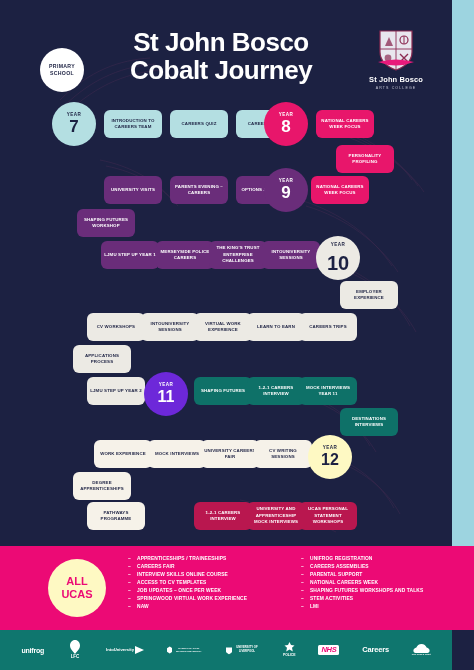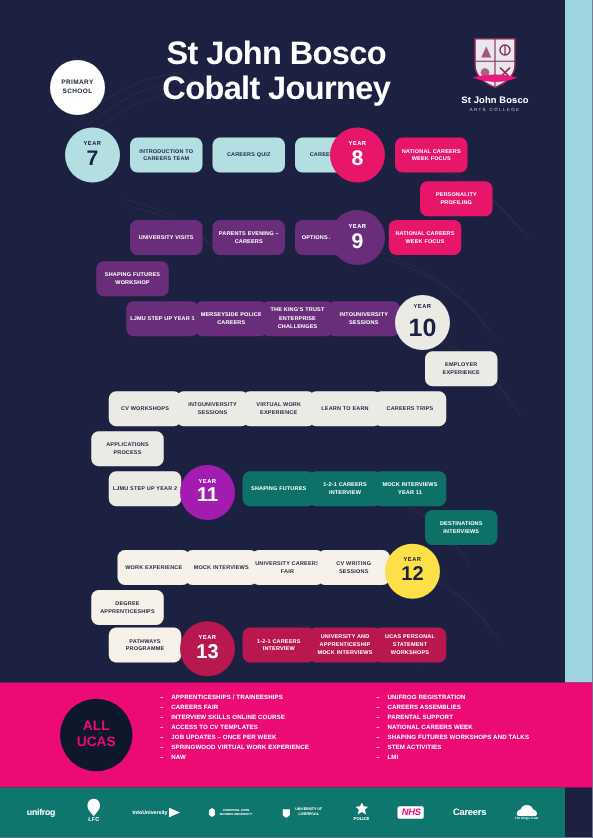--- a/index.html
+++ b/index.html
@@ -50,21 +50,21 @@
     font-size:4.4px; font-weight:bold; line-height:1.45; letter-spacing:0.15px;
   }
   .fan { position:absolute; opacity:.5; }
   
   .band {
     position:absolute; left:0; top:546px; width:474px; height:84px;
     background:#ec0a75;
   }
   .ay-circle {
     position:absolute; left:48px; top:13px; width:58px; height:58px;
-    border-radius:50%; background:#0f172a; color:#ec0a75;
+    border-radius:50%; background:#fef9c3; color:#ec0a75;
     display:flex; flex-direction:column; align-items:center; justify-content:center;
     font-weight:bold; font-size:11px; line-height:13px; text-align:center;
   }
   .ay-cols { position:absolute; left:128px; top:9px; width:336px; display:flex; gap:10px; }
   .ay-col { flex:1; }
   .ay-item {
     color:#ffffff; font-size:4.9px; font-weight:bold; line-height:1.62;
     letter-spacing:0.1px; white-space:nowrap;
   }
   .ay-item .dash { display:inline-block; width:9px; }
@@ -213,21 +213,21 @@
   <div class="box" style="left:299px;top:313px;width:58px;height:28px;background:#eceae4;color:#1c2142;">
     <span>CAREERS TRIPS</span>
   </div>
   <div class="box" style="left:73px;top:345px;width:58px;height:28px;background:#eceae4;color:#1c2142;">
     <span>APPLICATIONS PROCESS</span>
   </div>
 
   <div class="box" style="left:87px;top:377px;width:58px;height:28px;background:#eceae4;color:#1c2142;">
     <span>LJMU STEP UP YEAR 2</span>
   </div>
-  <div class="circle" style="left:144px;top:372px;width:44px;height:44px;background:#a21caf;color:#ffffff;">
+  <div class="circle" style="left:144px;top:372px;width:44px;height:44px;background:#6d28d9;color:#ffffff;">
     <span class="yr-label">YEAR</span>
     <span class="yr-num" style="font-size:16px;margin-top:1px;">11</span>
   </div>
   <div class="box" style="left:194px;top:377px;width:58px;height:28px;background:#0e7168;color:#ffffff;">
     <span>SHAPING FUTURES</span>
   </div>
   <div class="box" style="left:247px;top:377px;width:58px;height:28px;background:#0e7168;color:#ffffff;">
     <span>1-2-1 CAREERS INTERVIEW</span>
   </div>
   <div class="box" style="left:299px;top:377px;width:58px;height:28px;background:#0e7168;color:#ffffff;">
@@ -242,34 +242,30 @@
   </div>
   <div class="box" style="left:148px;top:440px;width:58px;height:28px;background:#f6f2e9;color:#1c2142;">
     <span>MOCK INTERVIEWS</span>
   </div>
   <div class="box" style="left:201px;top:440px;width:58px;height:28px;background:#f6f2e9;color:#1c2142;">
     <span>UNIVERSITY CAREERS FAIR</span>
   </div>
   <div class="box" style="left:254px;top:440px;width:58px;height:28px;background:#f6f2e9;color:#1c2142;">
     <span>CV WRITING SESSIONS</span>
   </div>
-  <div class="circle" style="left:308px;top:435px;width:44px;height:44px;background:#fde047;color:#1c2142;">
+  <div class="circle" style="left:308px;top:435px;width:44px;height:44px;background:#fef9c3;color:#1c2142;">
     <span class="yr-label">YEAR</span>
     <span class="yr-num" style="font-size:16px;margin-top:1px;">12</span>
   </div>
   <div class="box" style="left:73px;top:472px;width:58px;height:28px;background:#f6f2e9;color:#1c2142;">
     <span>DEGREE APPRENTICESHIPS</span>
   </div>
 
   <div class="box" style="left:87px;top:502px;width:58px;height:28px;background:#f6f2e9;color:#1c2142;">
     <span>PATHWAYS PROGRAMME</span>
-  </div>
-  <div class="circle" style="left:144px;top:497px;width:44px;height:44px;background:#b9174f;color:#ffffff;">
-    <span class="yr-label">YEAR</span>
-    <span class="yr-num" style="font-size:16px;margin-top:1px;">13</span>
   </div>
   <div class="box" style="left:194px;top:502px;width:58px;height:28px;background:#b9174f;color:#ffffff;">
     <span>1-2-1 CAREERS INTERVIEW</span>
   </div>
   <div class="box" style="left:247px;top:502px;width:58px;height:28px;background:#b9174f;color:#ffffff;">
     <span>UNIVERSITY AND APPRENTICESHIP MOCK INTERVIEWS</span>
   </div>
   <div class="box" style="left:299px;top:502px;width:58px;height:28px;background:#b9174f;color:#ffffff;">
     <span>UCAS PERSONAL STATEMENT WORKSHOPS</span>
   </div>

